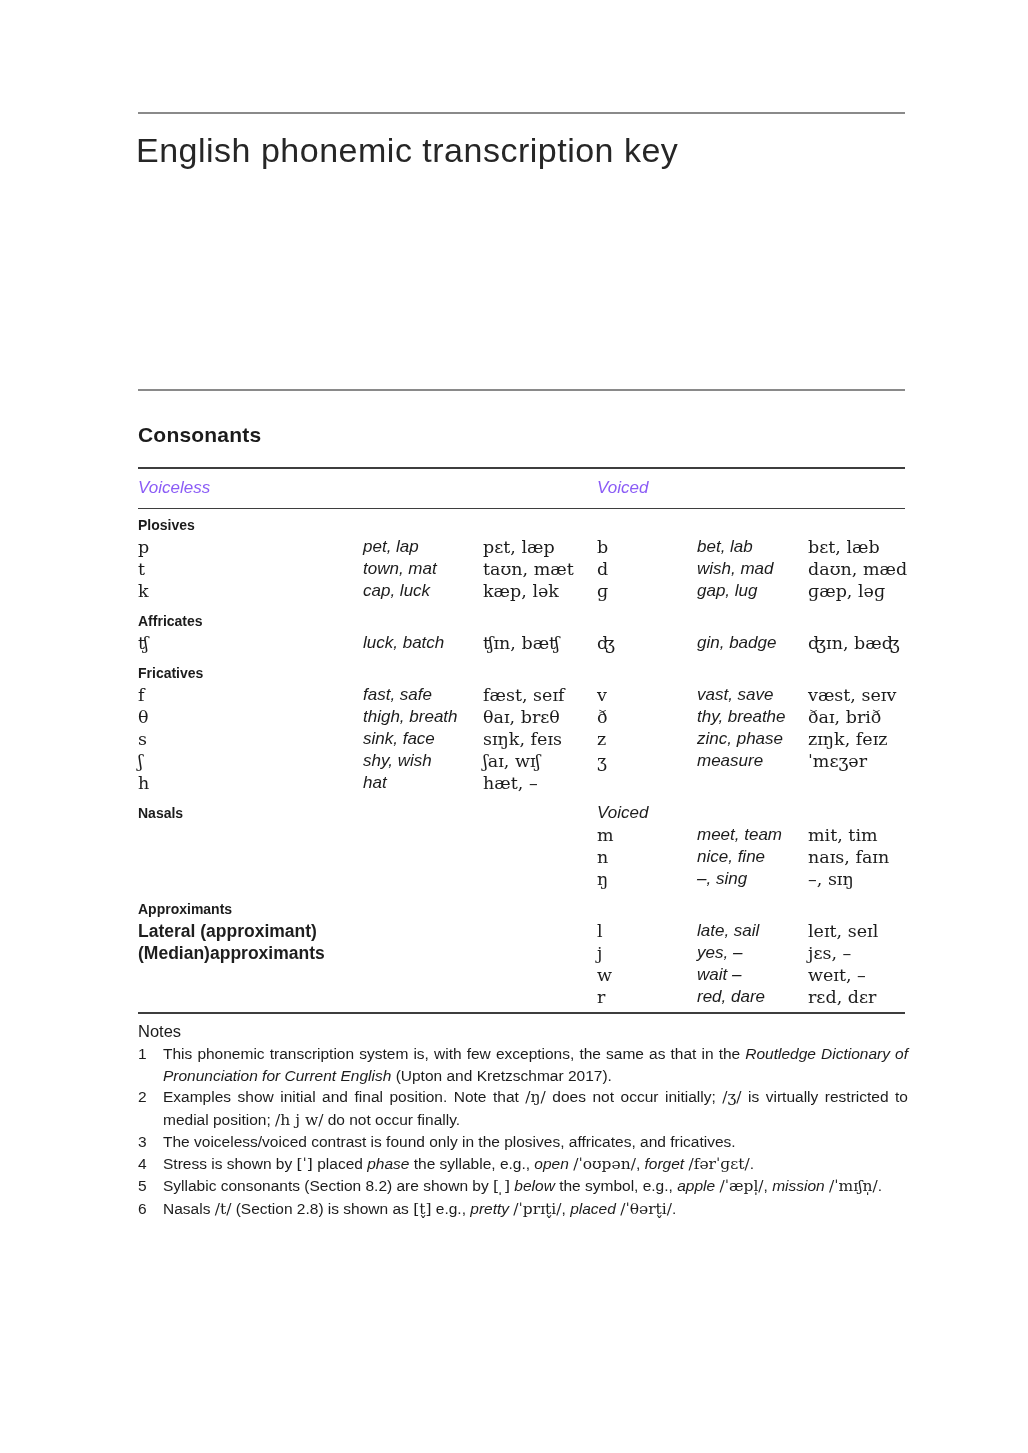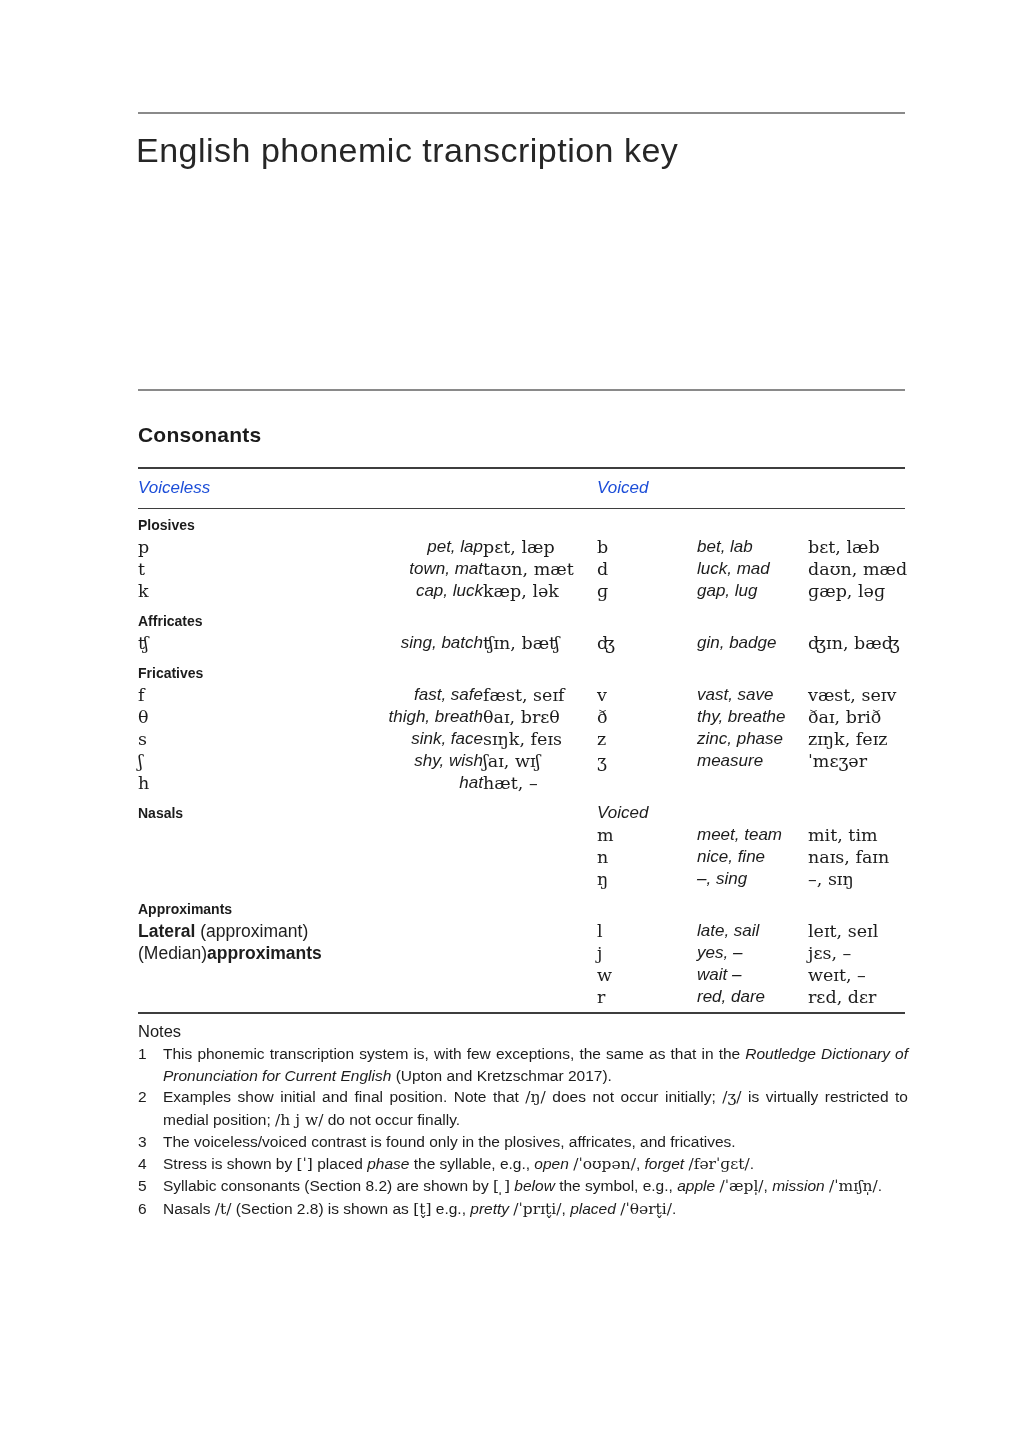--- a/index.html
+++ b/index.html
@@ -26,35 +26,35 @@
   .tblwrap { position:absolute; left:138px; top:467px; width:767px; }
   .t-rule-top { border-top:2.5px solid #3e3e3e; }
   .t-rule-mid { border-top:1.5px solid #3e3e3e; }
   .t-rule-bot { border-top:2.5px solid #3e3e3e; margin-top:4px; }
   .grid-row {
     display:grid;
     grid-template-columns:225px 120px 114px 100px 111px 1fr;
     line-height:22px;
   }
   .colheads { padding:8px 0 9px 0; }
-  .colhead-cell { font-style:italic; font-size:17px; color:#1d4ed8; }
+  .colhead-cell { font-style:italic; font-size:17px; color:#8b5cf6; }
   .cc1 { grid-column:1 / 4; }
   .cc4 { grid-column:4 / 7; }
   .tbody-flow { padding-top:5px; }
   .sec + .sec { margin-top:8px; }
   .cell { white-space:nowrap; overflow:visible; }
-  .c1{grid-column:1;} .c2{grid-column:2;text-align:right;} .c3{grid-column:3;}
+  .c1{grid-column:1;} .c2{grid-column:2;} .c3{grid-column:3;}
   .c4{grid-column:4;} .c5{grid-column:5;} .c6{grid-column:6;}
   .leftspan { grid-column:1 / 4; }
   .sym, .tr { font-family:"DejaVu Serif", serif; font-size:17.5px; color:#1c1c1c; }
   .ex { font-family:"Liberation Sans", sans-serif; font-style:italic; font-size:17px; color:#1c1c1c; }
   .sec-heading { font-size:14px; font-weight:700; color:#1b1b1b; }
   .rowlabel { font-size:17.5px; }
   .rowlabel .b, .sec-heading .b { font-weight:700; }
-  .sec-heading .n, .rowlabel .n { font-weight:400; }
+  .sec-heading .n, .rowlabel .n { font-weight:700; }
   .voiced-mid { font-style:italic; font-weight:400; font-size:17px; }
   
   .notes { position:absolute; left:138px; top:1022px; width:770px; }
   .notes-heading { font-size:16.5px; color:#1b1b1b; margin-bottom:2px; }
   .note {
     display:grid; grid-template-columns:25px 1fr;
     font-size:15.5px; line-height:21.5px; color:#1c1c1c;
   }
   .note-num { }
   .note-text { text-align:justify; }
@@ -92,39 +92,39 @@
             <div class="cell tr c3">pɛt, læp</div>
             <div class="cell sym c4">b</div>
             <div class="cell ex c5">bet, lab</div>
             <div class="cell tr c6">bɛt, læb</div>
           </div>
           <div class="grid-row">
             <div class="cell sym c1">t</div>
             <div class="cell ex c2">town, mat</div>
             <div class="cell tr c3">taʊn, mæt</div>
             <div class="cell sym c4">d</div>
-            <div class="cell ex c5">luck, mad</div>
+            <div class="cell ex c5">wish, mad</div>
             <div class="cell tr c6">daʊn, mæd</div>
           </div>
           <div class="grid-row">
             <div class="cell sym c1">k</div>
             <div class="cell ex c2">cap, luck</div>
             <div class="cell tr c3">kæp, lək</div>
             <div class="cell sym c4">ɡ</div>
             <div class="cell ex c5">gap, lug</div>
             <div class="cell tr c6">ɡæp, ləɡ</div>
           </div>
         </div>
         <div class="sec">
           <div class="grid-row">
             <div class="cell leftspan sec-heading"><span class="b">Affricates</span></div>
           </div>
           <div class="grid-row">
             <div class="cell sym c1">ʧ</div>
-            <div class="cell ex c2">sing, batch</div>
+            <div class="cell ex c2">luck, batch</div>
             <div class="cell tr c3">ʧɪn, bæʧ</div>
             <div class="cell sym c4">ʤ</div>
             <div class="cell ex c5">gin, badge</div>
             <div class="cell tr c6">ʤɪn, bæʤ</div>
           </div>
         </div>
         <div class="sec">
           <div class="grid-row">
             <div class="cell leftspan sec-heading"><span class="b">Fricatives</span></div>
           </div>

